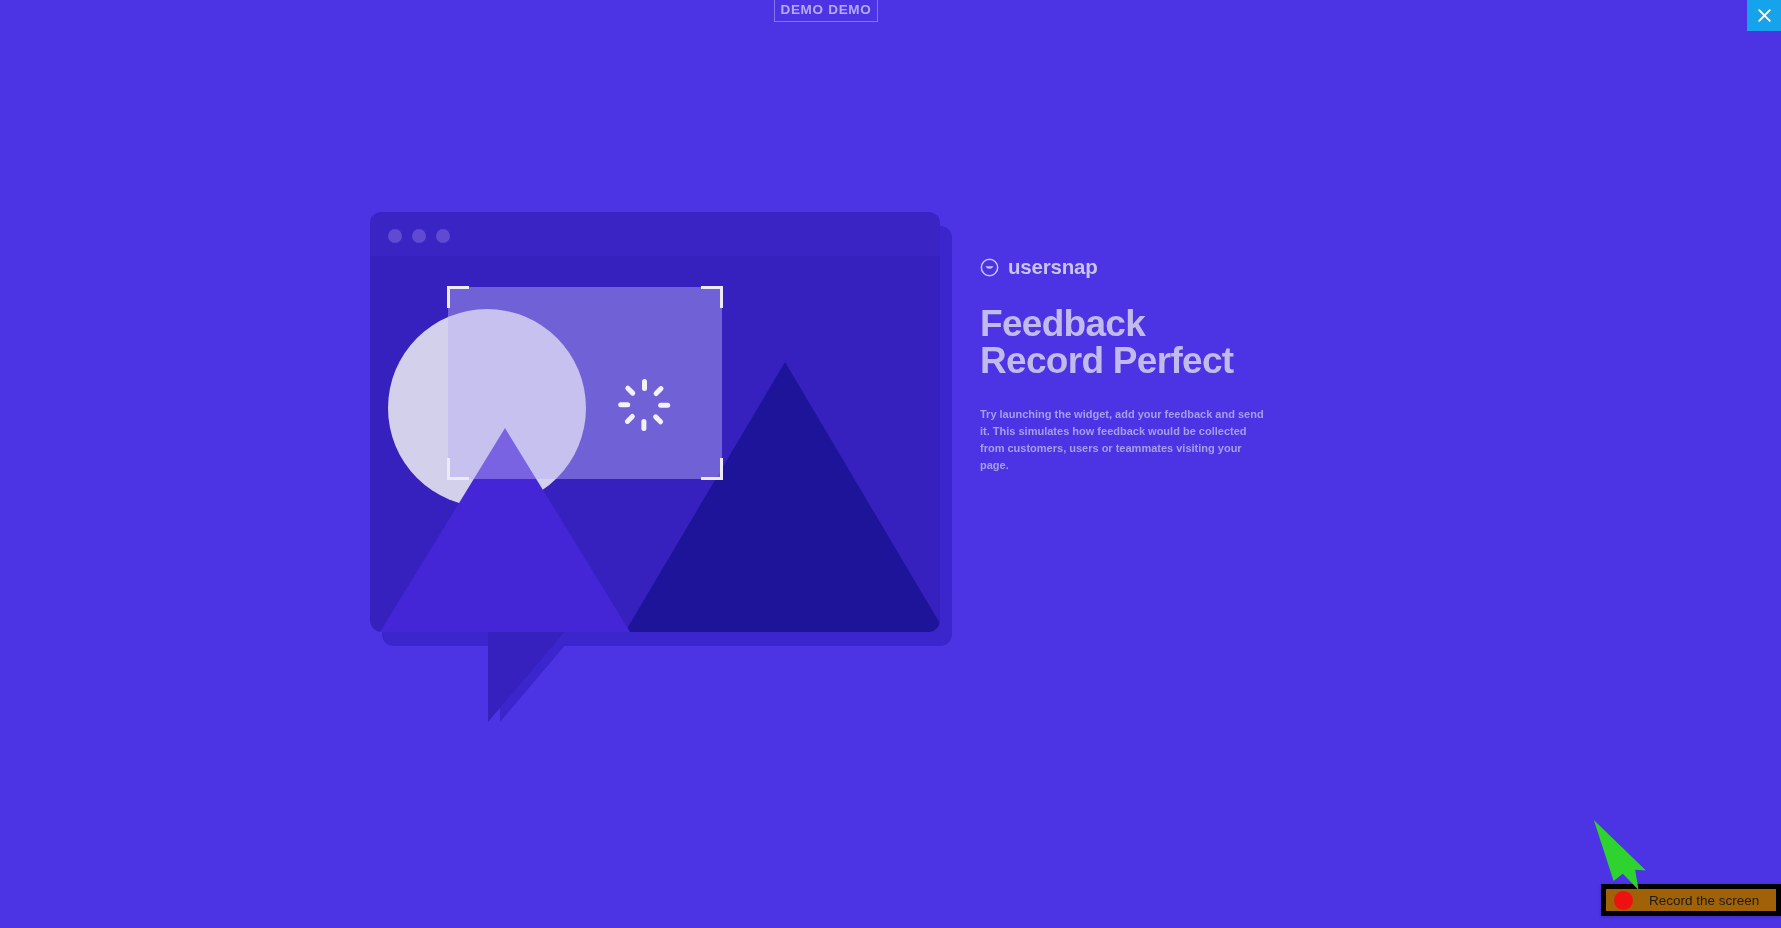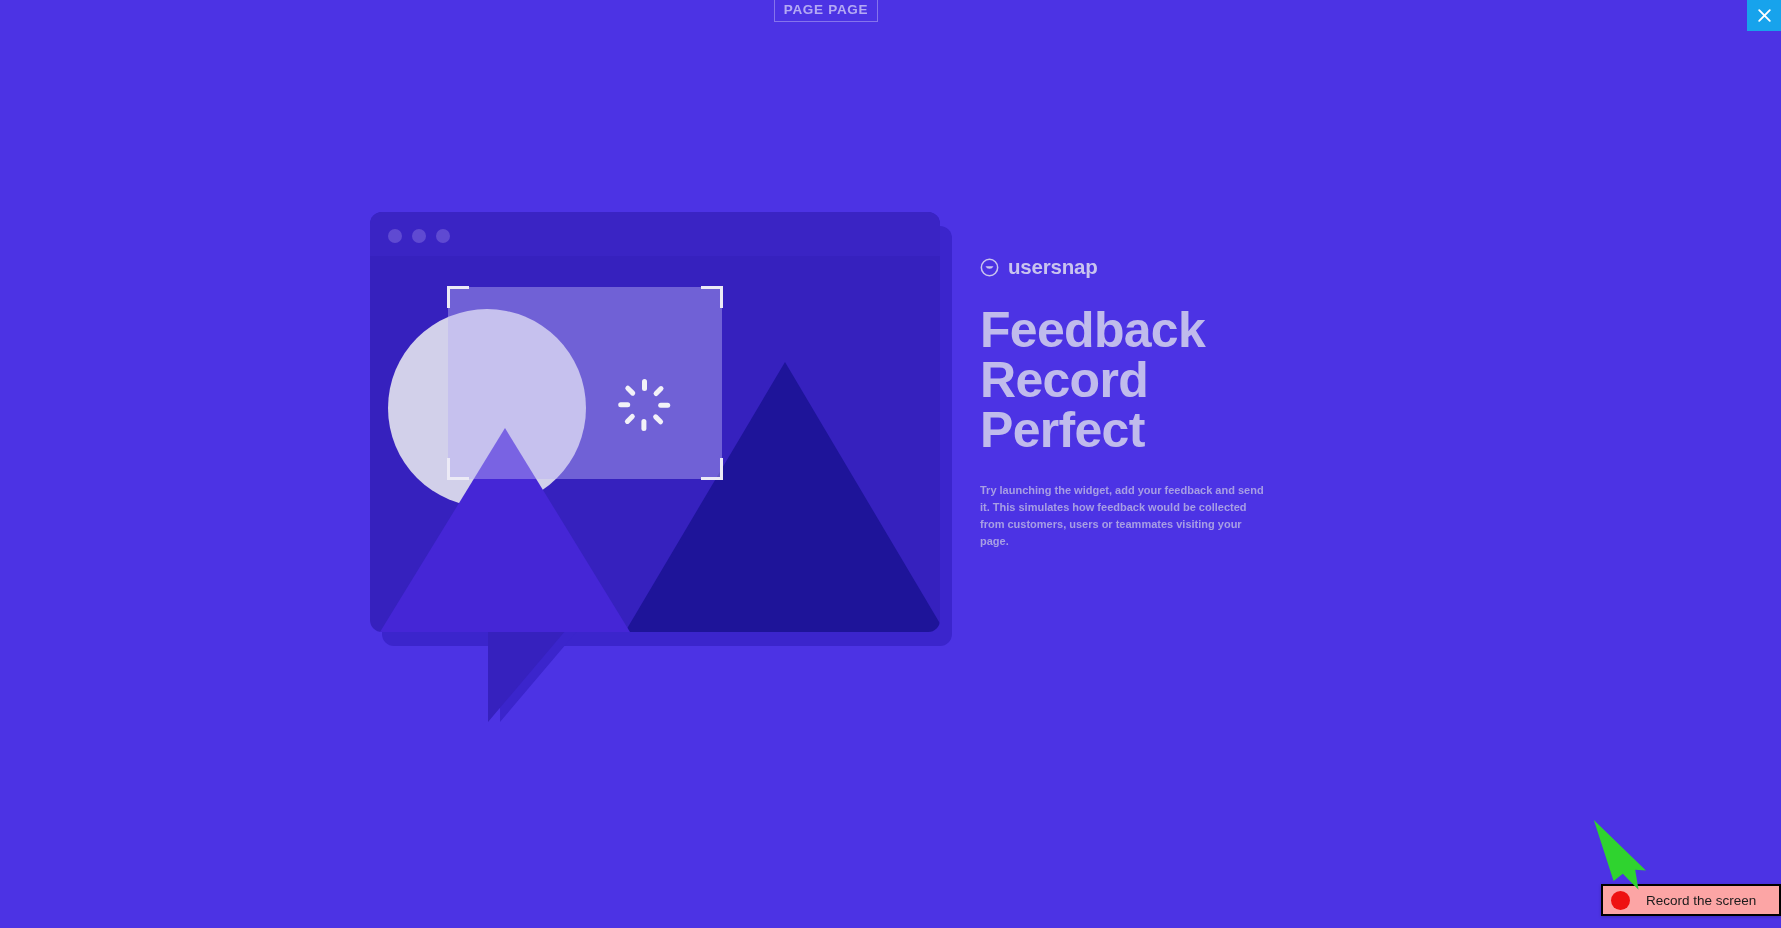--- a/index.html
+++ b/index.html
@@ -189,42 +189,42 @@
     flex:none;
   }
   .brand-name {
     color:#c9c4ee;
     font-size:20.5px;
     font-weight:bold;
     letter-spacing:-0.2px;
   }
   .headline {
     color:#c0bbec;
-    font-size:50px;
+    font-size:37px;
     font-weight:bold;
     line-height:1.0;
     letter-spacing:-0.7px;
     margin-bottom:27px;
   }
   .headline span { display:block; }
   .para {
     color:#a79ee4;
     font-size:11px;
     line-height:1.55;
     font-weight:bold;
     max-width:292px;
   }
 
   
   .record-tip {
     position:absolute;
     left:1601px; top:884px;
     width:180px; height:32px;
-    background:#fca5a5;
-    border:2px solid #000000;
+    background:#a16207;
+    border:5px solid #000000;
     display:flex; align-items:center;
     box-shadow:0 1px 3px rgba(0,0,0,0.18);
     cursor:pointer;
   }
   .rec-dot {
     width:19px; height:19px;
     border-radius:50%;
     background:#ee1111;
     margin-left:8px;
     flex:none;
@@ -242,21 +242,21 @@
     width:60px; height:86px;
     pointer-events:none;
   }
 </style>
 </head>
 <body>
 
 <div class="page">
 
   <div class="demo-ribbon">
-    <span>PAGE PAGE</span>
+    <span>DEMO DEMO</span>
   </div>
 
   <div class="close-btn">
     <span>
       <svg width="17" height="17" viewBox="0 0 17 17">
         <path d="M3.2 3.2 L13.8 13.8 M13.8 3.2 L3.2 13.8" stroke="#ffffff" stroke-width="1.9" stroke-linecap="round"></path>
       </svg>
     </span>
   </div>
 

